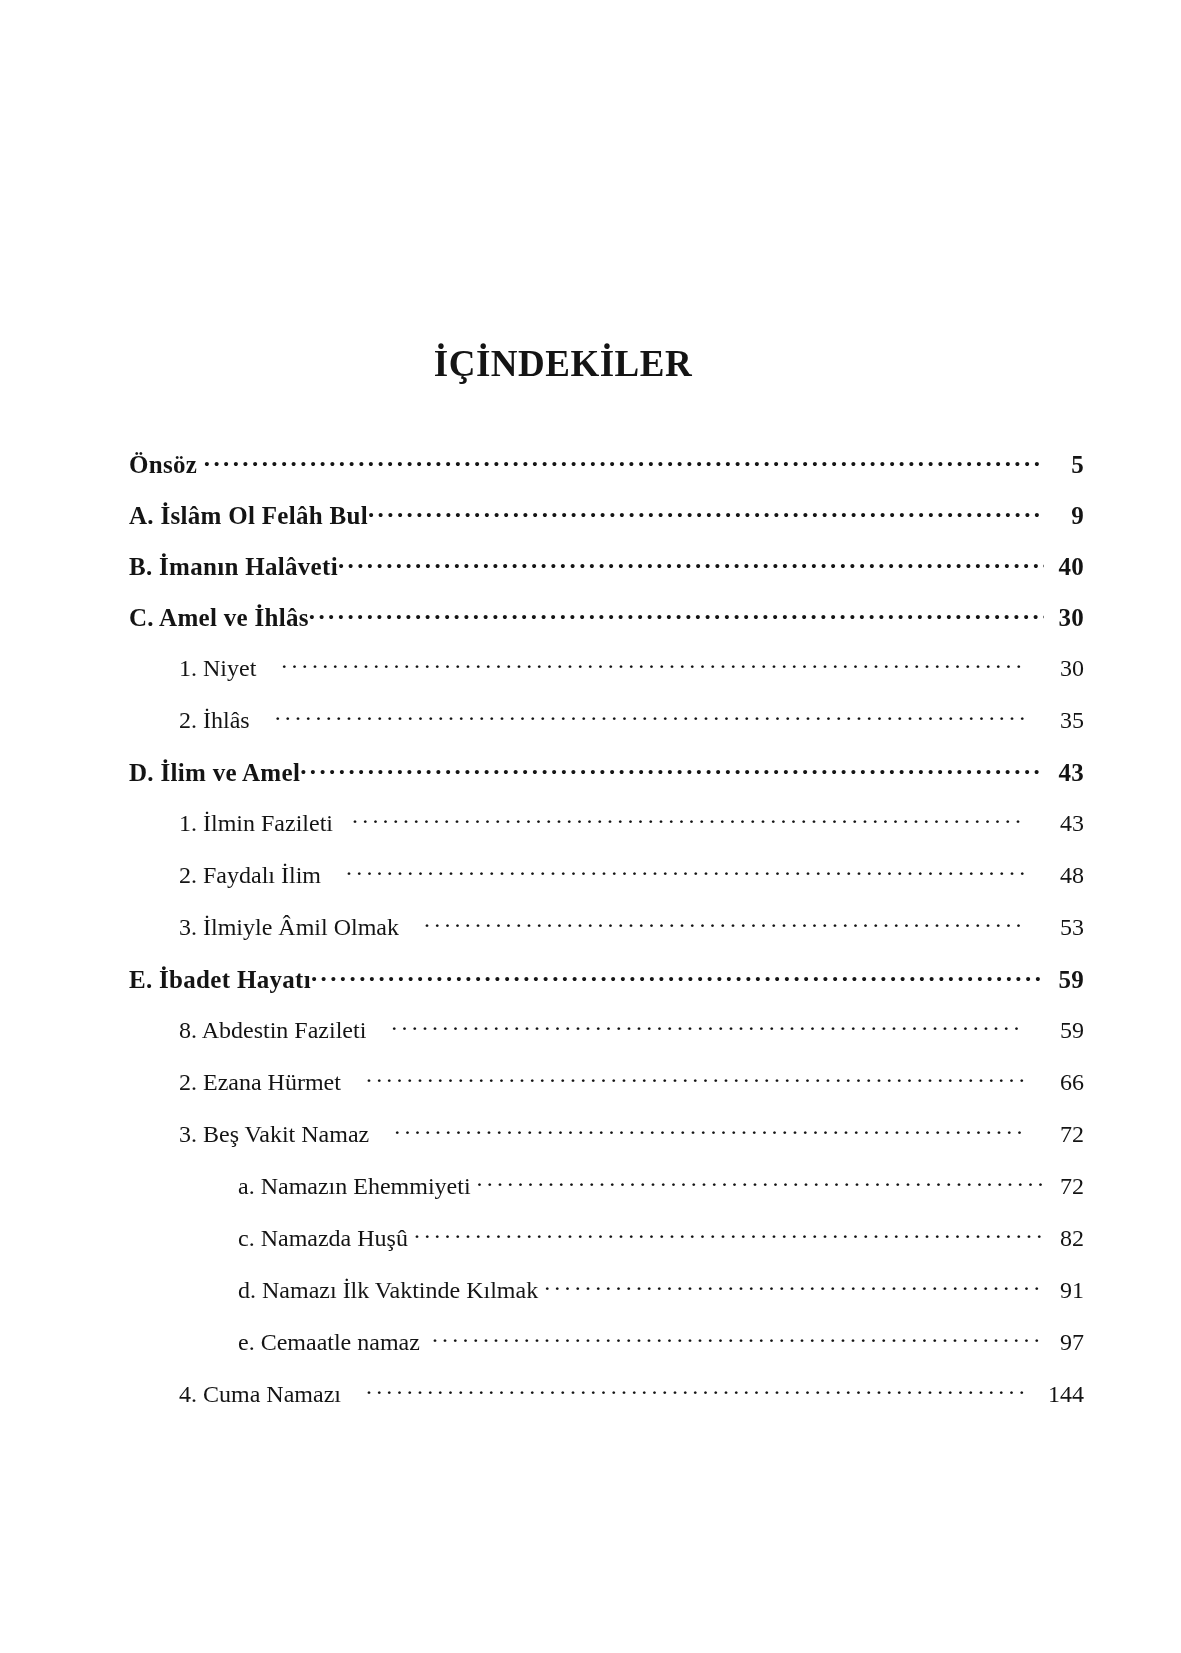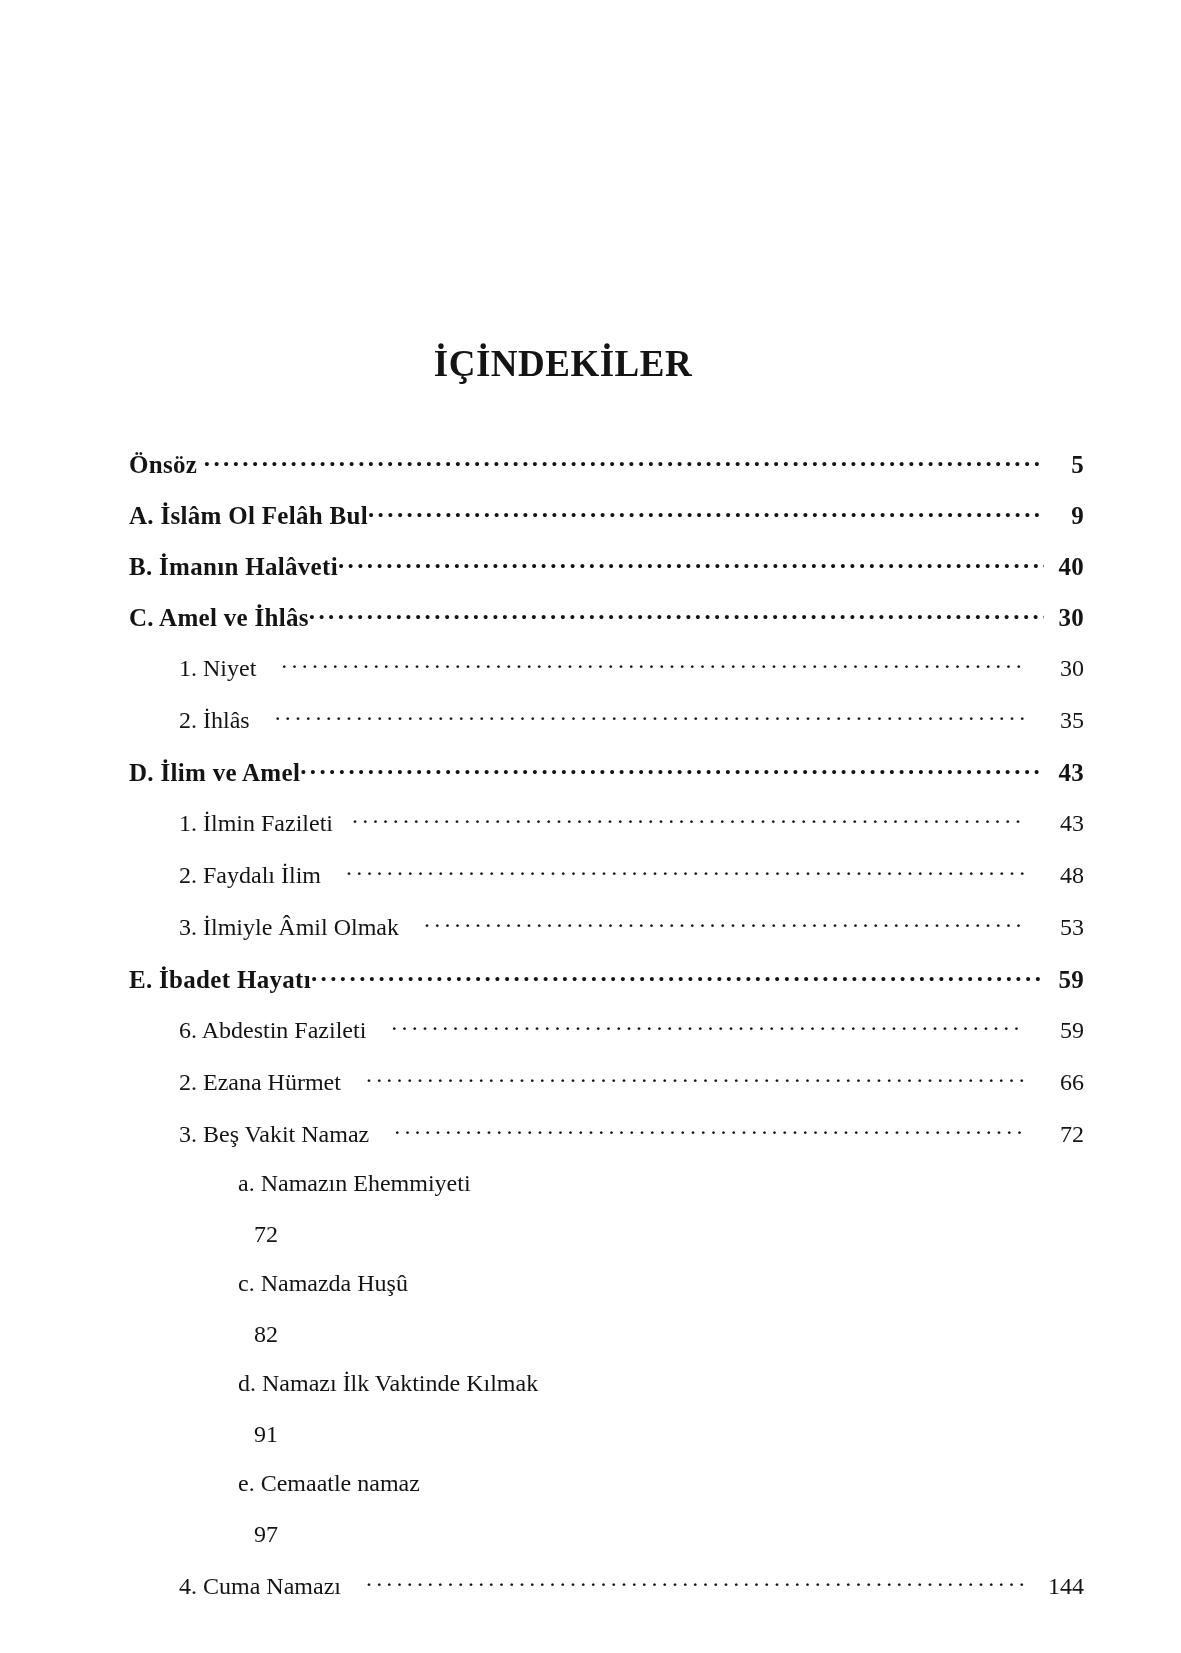--- a/index.html
+++ b/index.html
@@ -107,21 +107,20 @@
     bottom: 2px;
   }
   .lvl1 .toc-page { min-width: 40px; }
 
   
   .lvl2 {
     font-weight: normal;
     font-size: 24px;
     padding-left: 109px;
     margin-bottom: 22px;
-    flex-direction: column;
   }
   .lvl2 .toc-leader::after {
     letter-spacing: 4.2px;
     bottom: 2px;
   }
   .lvl2 .toc-page { min-width: 40px; }
 </style>
 </head>
 <body>
 
@@ -179,21 +178,21 @@
         <span class="toc-label">3. İlmiyle Âmil Olmak </span>
         <span class="toc-leader"></span>
         <span class="toc-page">53</span>
       </li>
       <li class="toc-row lvl0">
         <span class="toc-label">E. İbadet Hayatı</span>
         <span class="toc-leader"></span>
         <span class="toc-page">59</span>
       </li>
       <li class="toc-row lvl1">
-        <span class="toc-label">6. Abdestin Fazileti </span>
+        <span class="toc-label">8. Abdestin Fazileti </span>
         <span class="toc-leader"></span>
         <span class="toc-page">59</span>
       </li>
       <li class="toc-row lvl1">
         <span class="toc-label">2. Ezana Hürmet </span>
         <span class="toc-leader"></span>
         <span class="toc-page">66</span>
       </li>
       <li class="toc-row lvl1">
         <span class="toc-label">3. Beş Vakit Namaz </span>

